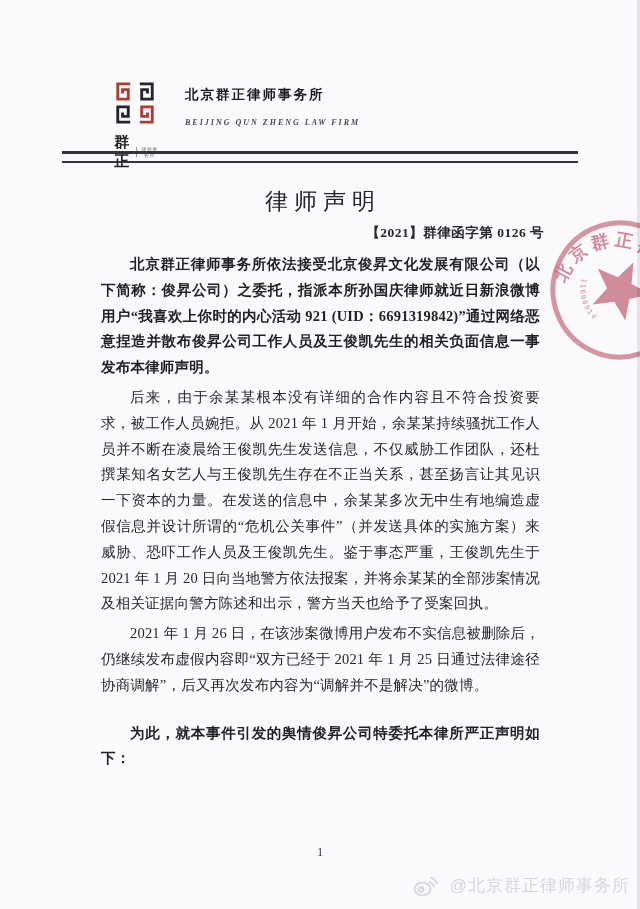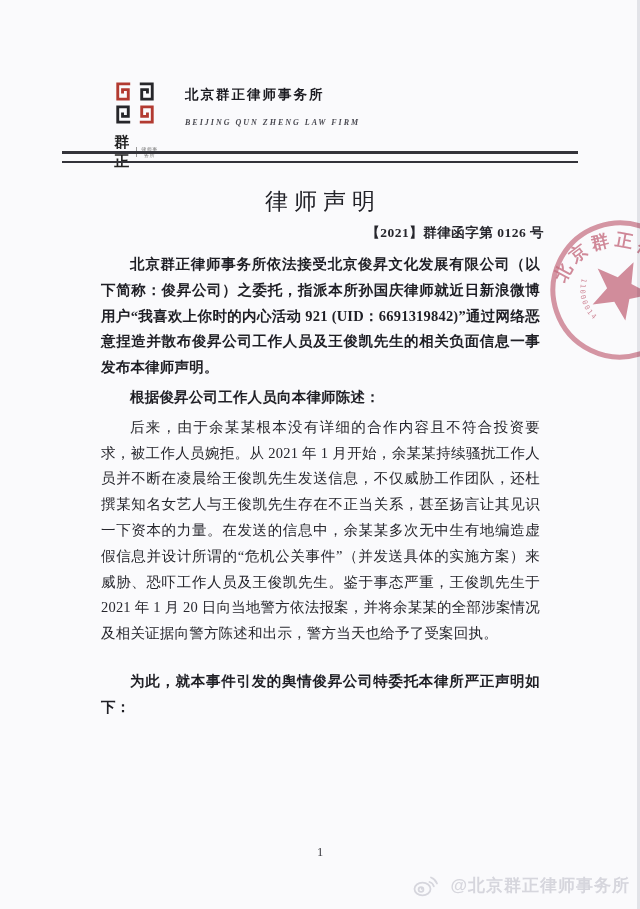--- a/index.html
+++ b/index.html
@@ -37,21 +37,21 @@
   .body-text p.gap{margin-top:22px;}
 
   
   .stamp{position:absolute;left:540px;top:210px;width:170px;height:176px;
     mix-blend-mode:multiply;opacity:.88;pointer-events:none;}
 
   
   .page-num{position:absolute;left:0;top:845px;width:100%;text-align:center;
     font-size:12.5px;color:#3a3a40;}
   .watermark{position:absolute;right:10px;top:874px;display:flex;align-items:center;gap:11px;
-    color:#d6d6dd;font-size:17px;font-weight:bold;letter-spacing:1px;
+    color:#d6d6dd;font-size:17px;font-weight:normal;letter-spacing:1px;
     font-family:"Liberation Sans","DejaVu Sans",sans-serif;}
 </style>
 </head>
 <body>
 
 <div class="edge-right"></div>
 
 <div class="logo">
   <svg class="logo-grid" viewBox="0 0 48 48">
 
@@ -70,22 +70,22 @@
 </div>
 <div class="firm-cn">北京群正律师事务所</div>
 <div class="firm-en">BEIJING QUN ZHENG LAW FIRM</div>
 <div class="header-rule"></div>
 
 <div class="doc-title">律师声明</div>
 <div class="doc-number">【2021】群律函字第 0126 号</div>
 
 <div class="body-text">
   <p class="bold">北京群正律师事务所依法接受北京俊昇文化发展有限公司（以下简称：俊昇公司）之委托，指派本所孙国庆律师就近日新浪微博用户“我喜欢上你时的内心活动 921 (UID：6691319842)”通过网络恶意捏造并散布俊昇公司工作人员及王俊凯先生的相关负面信息一事发布本律师声明。</p>
-  <p class="bold">根据俊昇公司工作人员向本律师陈述：</p>
   <p>后来，由于余某某根本没有详细的合作内容且不符合投资要求，被工作人员婉拒。从 2021 年 1 月开始，余某某持续骚扰工作人员并不断在凌晨给王俊凯先生发送信息，不仅威胁工作团队，还杜撰某知名女艺人与王俊凯先生存在不正当关系，甚至扬言让其见识一下资本的力量。在发送的信息中，余某某多次无中生有地编造虚假信息并设计所谓的“危机公关事件”（并发送具体的实施方案）来威胁、恐吓工作人员及王俊凯先生。鉴于事态严重，王俊凯先生于 2021 年 1 月 20 日向当地警方依法报案，并将余某某的全部涉案情况及相关证据向警方陈述和出示，警方当天也给予了受案回执。</p>
+  <p>2021 年 1 月 26 日，在该涉案微博用户发布不实信息被删除后，仍继续发布虚假内容即“双方已经于 2021 年 1 月 25 日通过法律途径协商调解”，后又再次发布内容为“调解并不是解决”的微博。</p>
   <p class="bold gap">为此，就本事件引发的舆情俊昇公司特委托本律所严正声明如下：</p>
 </div>
 
 <svg class="stamp" viewBox="0 0 170 176">
   <defs>
     <path id="ringPath" d="M 28,100 A 53,53 0 1 1 132,100" fill="none"></path>
     <path id="serialPath" d="M 40.5,85 A 40,40 0 0 0 73,119" fill="none"></path>
   </defs>
   <g transform="rotate(26 80 80)">
     <circle cx="80" cy="80" r="67" fill="none" stroke="#c25b70" stroke-width="5" opacity="0.72"></circle>

